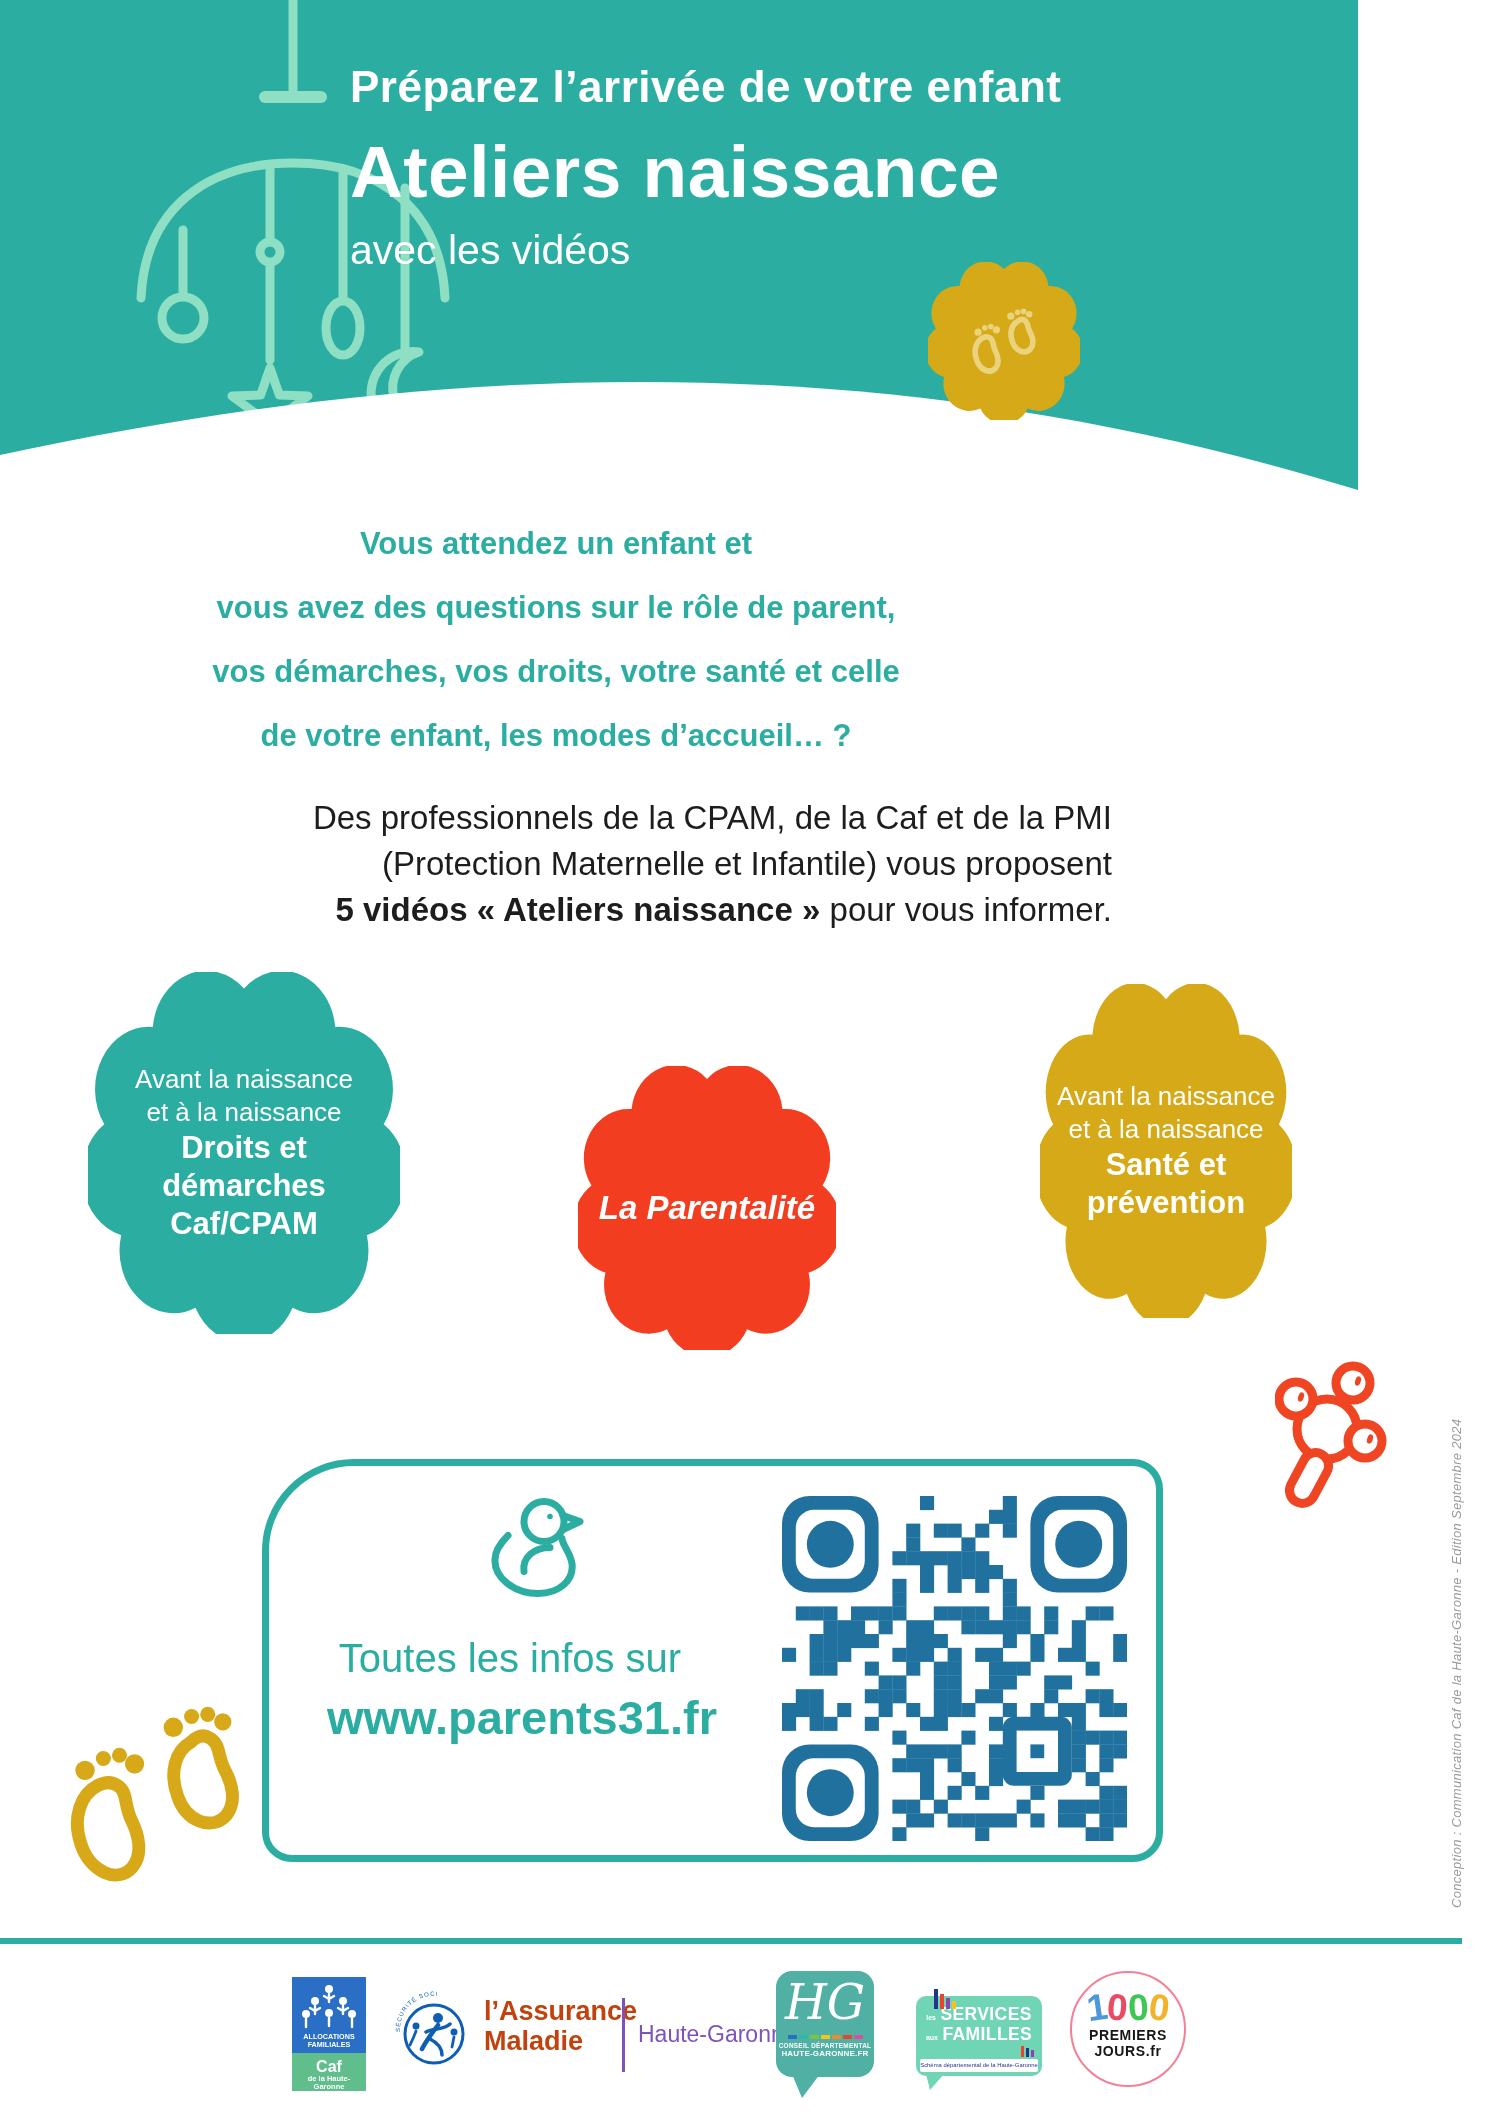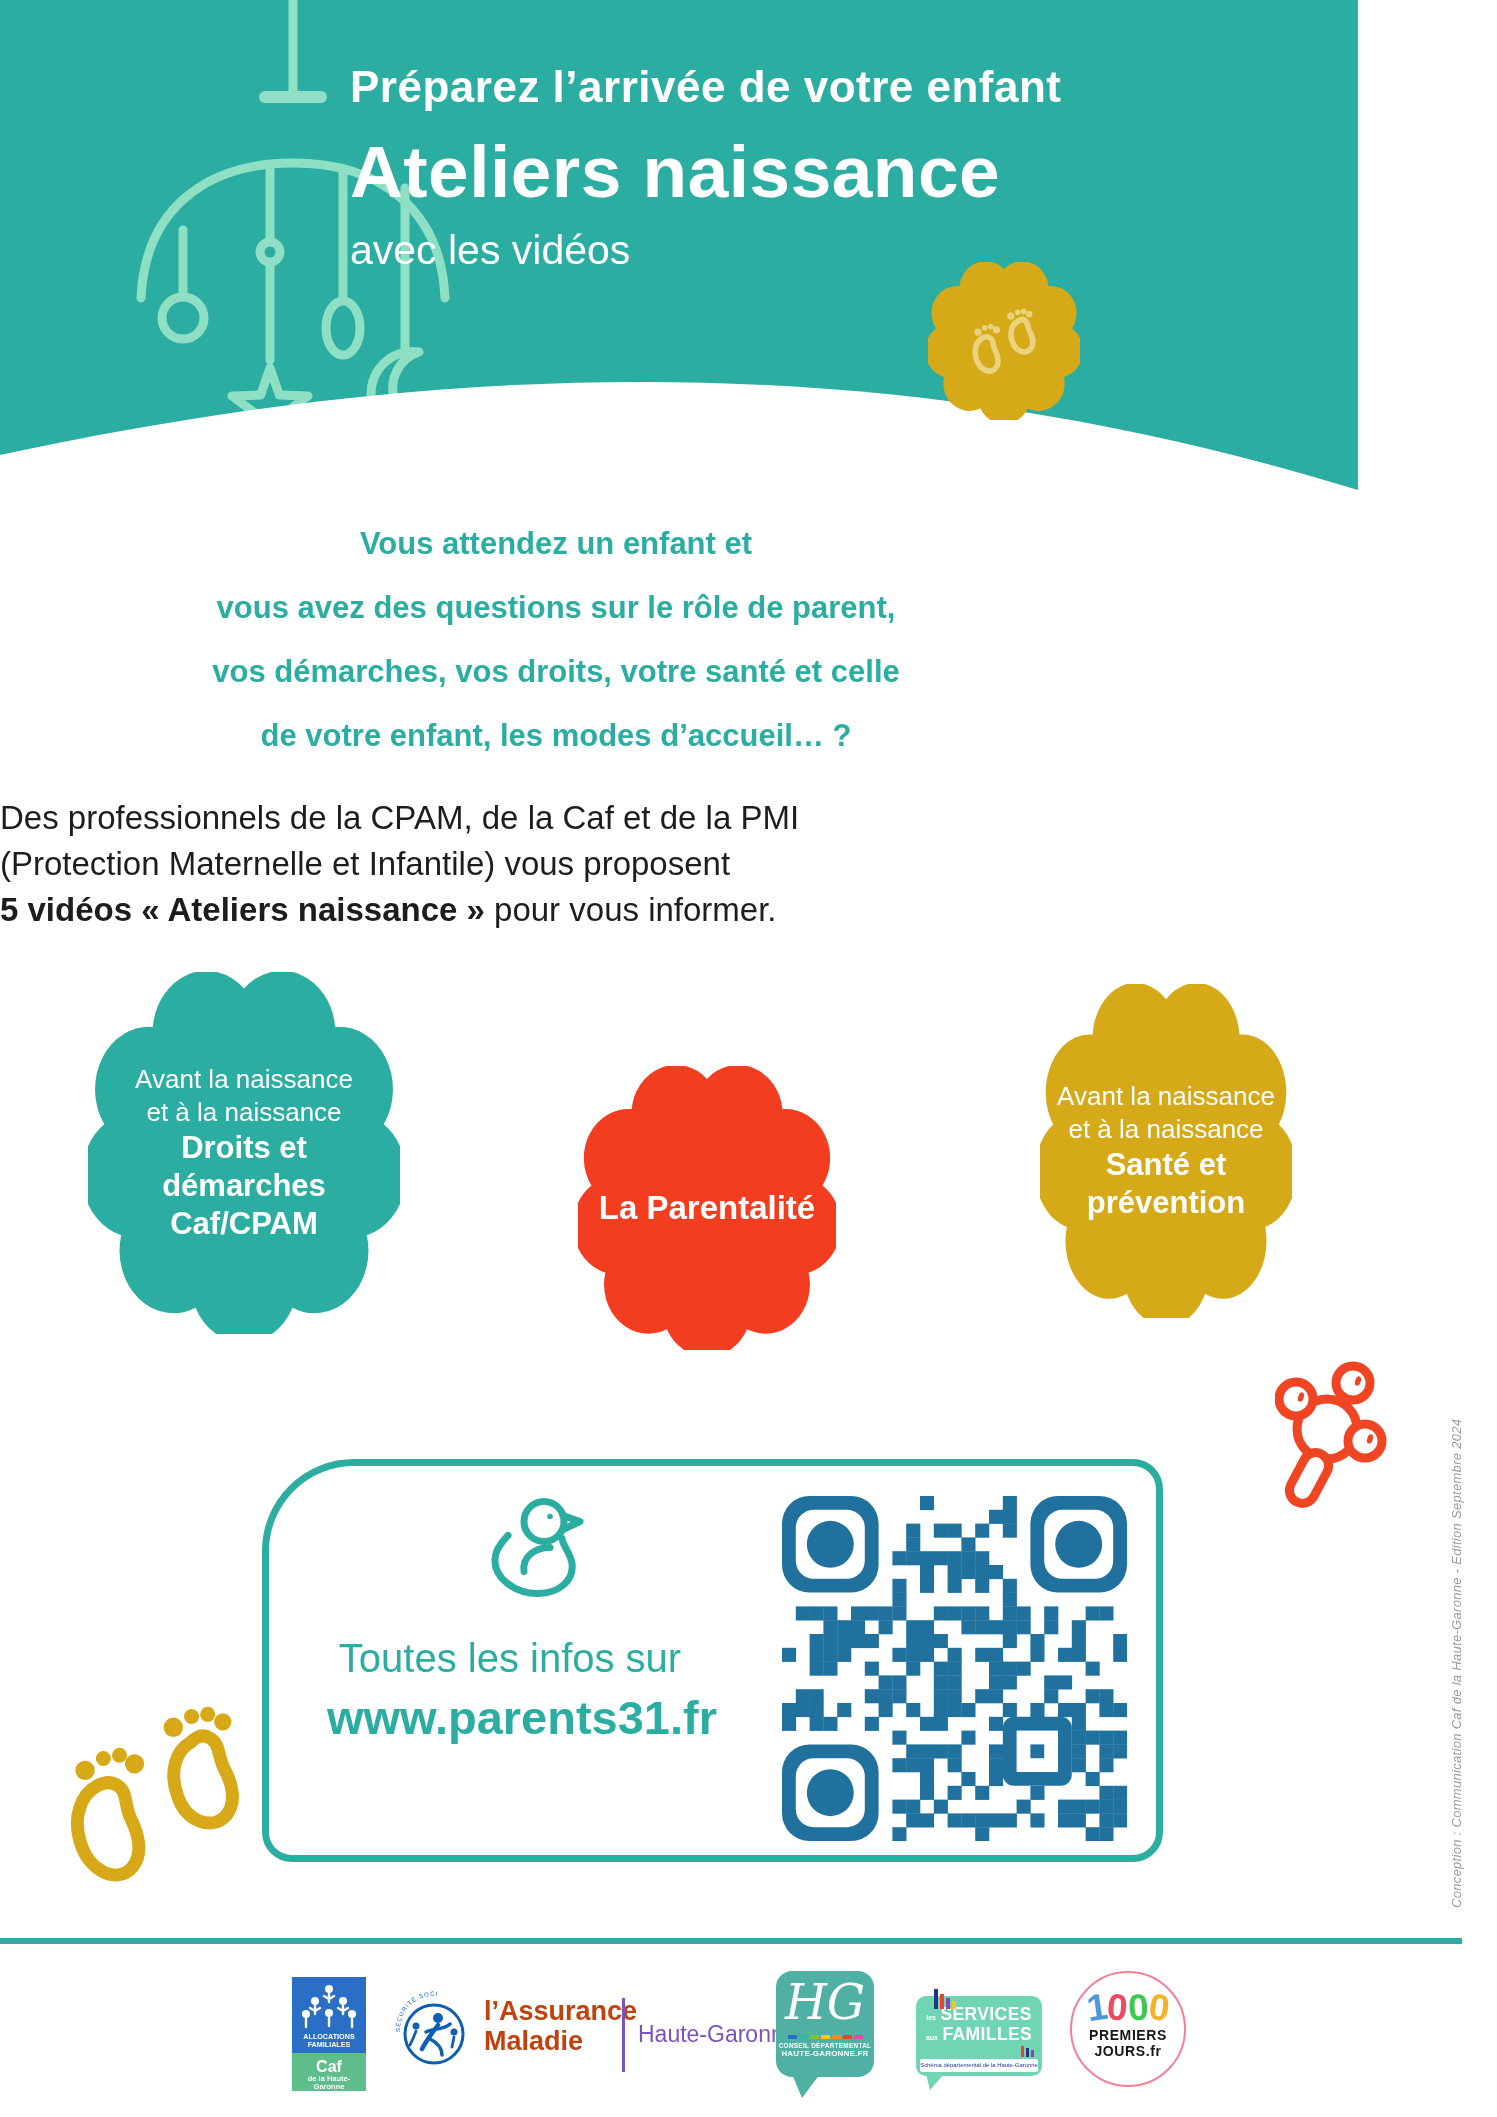--- a/index.html
+++ b/index.html
@@ -11,33 +11,33 @@
   #header{left:0;top:0;width:1358px;height:500px;background:#2BAEA1;}
   #header-curve{position:absolute;left:0;bottom:0;width:100%;height:100%;}
   #title-block{left:350px;top:62px;color:#fff;}
   #title-bold{font-size:44px;font-weight:bold;letter-spacing:.5px;}
   #title-light{font-size:41px;font-weight:300;margin-top:14px;}
   #title-big{font-size:73px;font-weight:bold;margin-top:18px;letter-spacing:.5px;}
 
   
   #intro{left:0;top:512px;width:1112px;text-align:center;color:#2BAEA1;
          font-size:31px;font-weight:bold;line-height:64px;}
-  #description{left:0;top:795px;width:1112px;text-align:left;color:#1D1D1D;
+  #description{left:0;top:795px;width:1112px;text-align:right;color:#1D1D1D;
          font-size:33px;line-height:46px;}
   #description b{font-weight:bold;}
 
   
   .blob{position:absolute;}
   .blob>svg{position:absolute;left:0;top:0;width:100%;height:100%;}
   .blob-text{position:relative;z-index:1;height:100%;display:flex;flex-direction:column;
              justify-content:center;align-items:center;color:#fff;text-align:center;}
   .blob-pre{font-size:26px;line-height:33px;}
   .blob-bold{font-size:31px;line-height:38px;font-weight:bold;}
   #blob-droits{left:88px;top:972px;width:312px;height:362px;}
-  #blob-parent{left:578px;top:1066px;width:258px;height:284px;}
+  #blob-parent{left:578px;top:1066px;width:258px;height:284px;font-style:italic;}
   #blob-parent .blob-bold{font-size:33px;}
   #blob-sante{left:1040px;top:984px;width:252px;height:334px;}
   .fill-teal{fill:#2BAEA1;} .fill-red{fill:#F23D20;} .fill-gold{fill:#D5A917;}
 
   
   #blob-top{left:928px;top:262px;width:152px;height:158px;}
   #blob-top-feet{position:absolute;left:34px;top:36px;width:84px;height:86px;z-index:1;}
 
   
   #info-box{left:262px;top:1459px;width:887px;height:389px;border:7px solid #2BAEA1;

